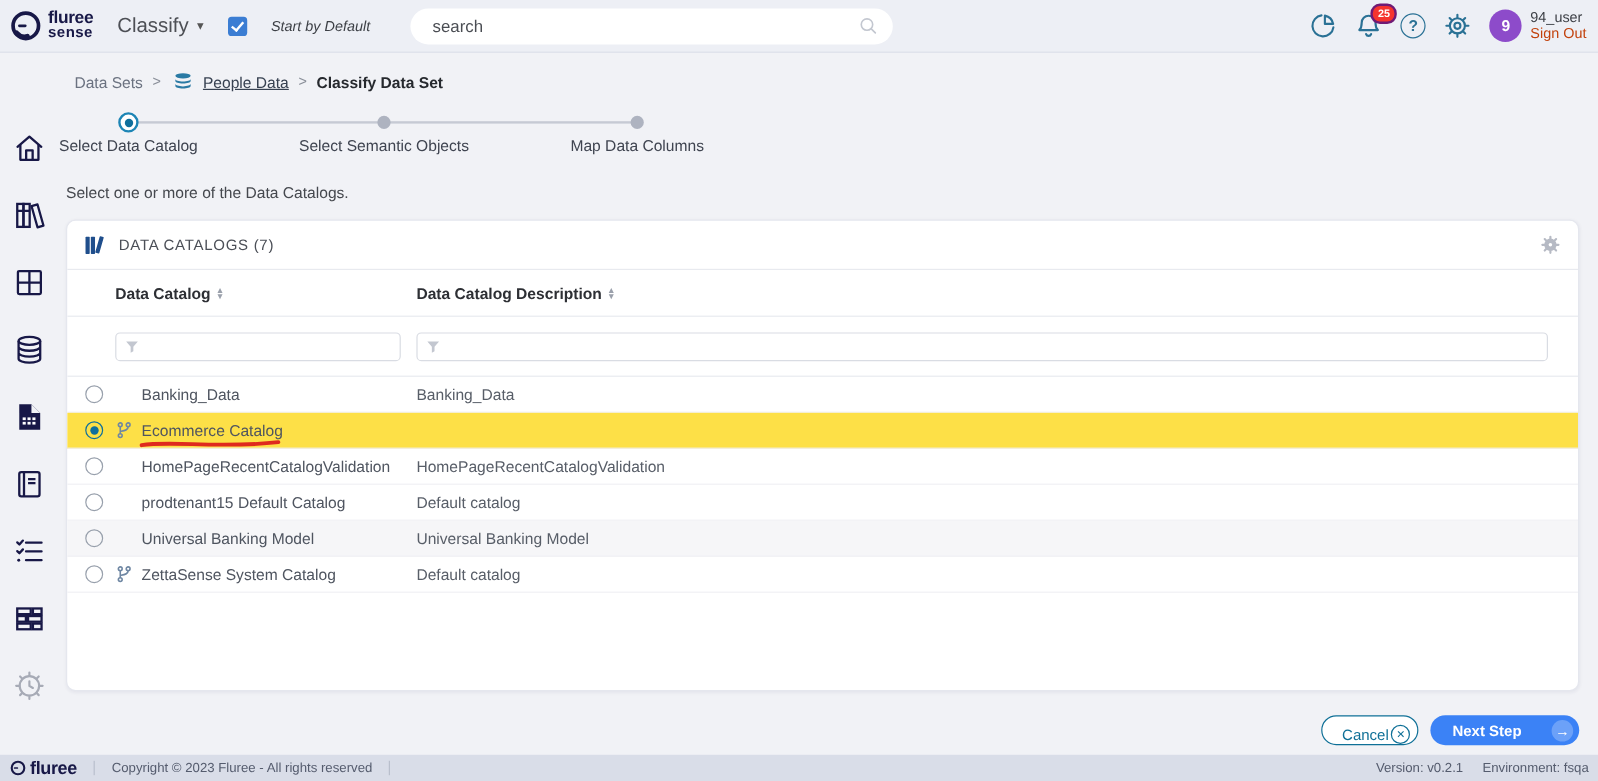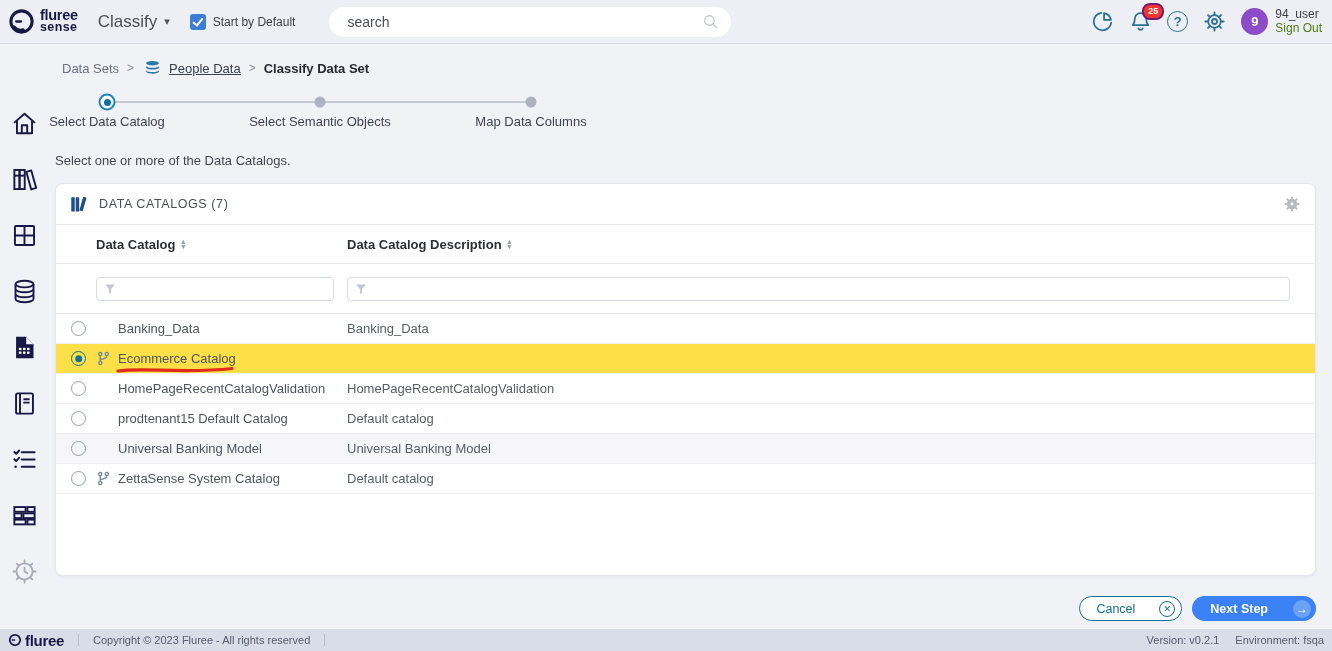--- a/index.html
+++ b/index.html
@@ -18,21 +18,21 @@
     position:relative; z-index:5;
   }
   .tb-left { display:flex; align-items:center; gap:20px; }
   .logo { display:flex; align-items:center; gap:5px; cursor:pointer; }
   .logo-circle { width:27px; height:27px; }
   .logo-text { line-height:0.82; color:#181847; font-weight:bold; letter-spacing:-0.3px; }
   .logo-text .l1 { font-size:14.5px; }
   .logo-text .l2 { font-size:12.5px; letter-spacing:0.4px; }
   .app-menu { display:flex; align-items:center; gap:7px; color:#4d4f55; font-size:17px; cursor:pointer; }
   .app-menu .caret { font-size:11px; color:#555; }
-  .chk-group { display:flex; align-items:center; gap:7px; }
+  .chk-group { display:flex; align-items:center; gap:20px;font-style:italic; }
   .checkbox { width:16px; height:16px; background:#3b7dd3; border-radius:3px; position:relative; cursor:pointer; }
   .checkbox::after { content:""; position:absolute; left:5px; top:2px; width:4px; height:8px;
     border:solid #fff; border-width:0 2px 2px 0; transform:rotate(40deg); }
   .chk-label { font-size:12px; color:#3c3f45; }
   .search-pill { width:402px; height:30px; background:#fff; border-radius:15px;
     display:flex; align-items:center; padding:0 12px 0 18px; margin-left:14px; }
   .search-pill input { border:none; outline:none; flex:1; font-size:14px; color:#3c3f45;
     font-family:"Liberation Sans", sans-serif; background:transparent; }
   .search-pill input::placeholder { color:#4a4d53; opacity:1; }
   .search-ic { color:#c3c7d0; width:17px; height:17px; }
@@ -42,21 +42,21 @@
   .bell-wrap { position:relative; }
   .badge { position:absolute; top:-7px; right:-12px; background:#f5342e; color:#fff;
     font-size:9px; font-weight:bold; border-radius:8px; padding:1px 4px; border:2px solid #701a75; line-height:1.2; }
   .help-circle { width:21px; height:21px; border:1.7px solid #2a7195; border-radius:50%;
     color:#2a7195; font-size:13px; font-weight:bold; display:flex; align-items:center; justify-content:center; cursor:pointer; }
   .user-group { display:flex; align-items:center; gap:7px; cursor:pointer; }
   .avatar { width:27px; height:27px; border-radius:50%; background:#8d4bca; color:#fff;
     font-size:13px; font-weight:bold; display:flex; align-items:center; justify-content:center; }
   .user-lines { line-height:1.1; }
   .user-name { font-size:12px; color:#3c3f45; }
-  .user-signout { font-size:12px; color:#4d7c0f; }
+  .user-signout { font-size:12px; color:#c2410c; }
   
   .sidebar { position:absolute; left:0; top:45px; width:48px; padding-top:50px;
     display:flex; flex-direction:column; align-items:center; }
   .side-item { height:56px; display:flex; align-items:center; justify-content:center; width:100%; cursor:pointer; }
   .side-ic { width:27px; height:27px; color:#181847; display:inline-flex; }
   .side-ic svg { width:100%; height:100%; }
   .side-item:last-child .side-ic { color:#a7abb6; }
   
   .main { position:absolute; left:55px; right:16px; top:44px; }
   .breadcrumb { display:flex; align-items:center; gap:8px; font-size:13px; color:#6b7280;
@@ -100,21 +100,21 @@
   .trow.selected .radio { border-color:#0f6f9c; }
   .trow.selected .radio::after { content:""; position:absolute; left:50%; top:50%; transform:translate(-50%,-50%);
     width:7.5px; height:7.5px; border-radius:50%; background:#0f6f9c; }
   .branch-ic { width:15px; height:15px; color:#6f87a3; display:inline-flex; }
   .cell-name { font-size:13px; color:#4f5560; position:relative; white-space:nowrap; }
   .cell-desc { font-size:13px; color:#585e68; white-space:nowrap; }
   .annot { position:absolute; left:-3px; top:14px; pointer-events:none; }
   
   .actions { display:flex; justify-content:flex-end; gap:10px; margin-top:20px; }
   .btn { height:25px; border-radius:13px; display:flex; align-items:center; font-size:12.5px; cursor:pointer; }
-  .btn-cancel { border:1.5px solid #0f7097; color:#0f7097; background:#fff; padding:0 6px 0 16px; gap:24px; }
+  .btn-cancel { border:1.5px solid #0f7097; color:#0f7097; background:#fff; padding:0 6px 0 16px; gap:2px;align-items:flex-end; }
   .btn-cancel .xcirc { width:16px; height:16px; border:1.2px solid #0f7097; border-radius:50%;
     font-size:9px; display:flex; align-items:center; justify-content:center; }
   .btn-next { background:#3b82f6; color:#fff; font-weight:bold; padding:0 5px 0 18px; gap:25px; }
   .btn-next .acirc { width:18px; height:18px; background:rgba(255,255,255,0.25); border-radius:50%;
     font-size:12px; display:flex; align-items:center; justify-content:center; font-weight:normal; }
   
   .footer { position:absolute; left:0; bottom:0; width:100%; height:22px; background:#d9dde8;
     display:flex; align-items:center; font-size:11px; color:#555c6e; padding:0 8px; }
   .f-logo { display:flex; align-items:center; gap:3px; color:#181847; font-weight:bold; font-size:15px; letter-spacing:-0.3px; }
   .f-logo svg { width:14px; height:14px; }

